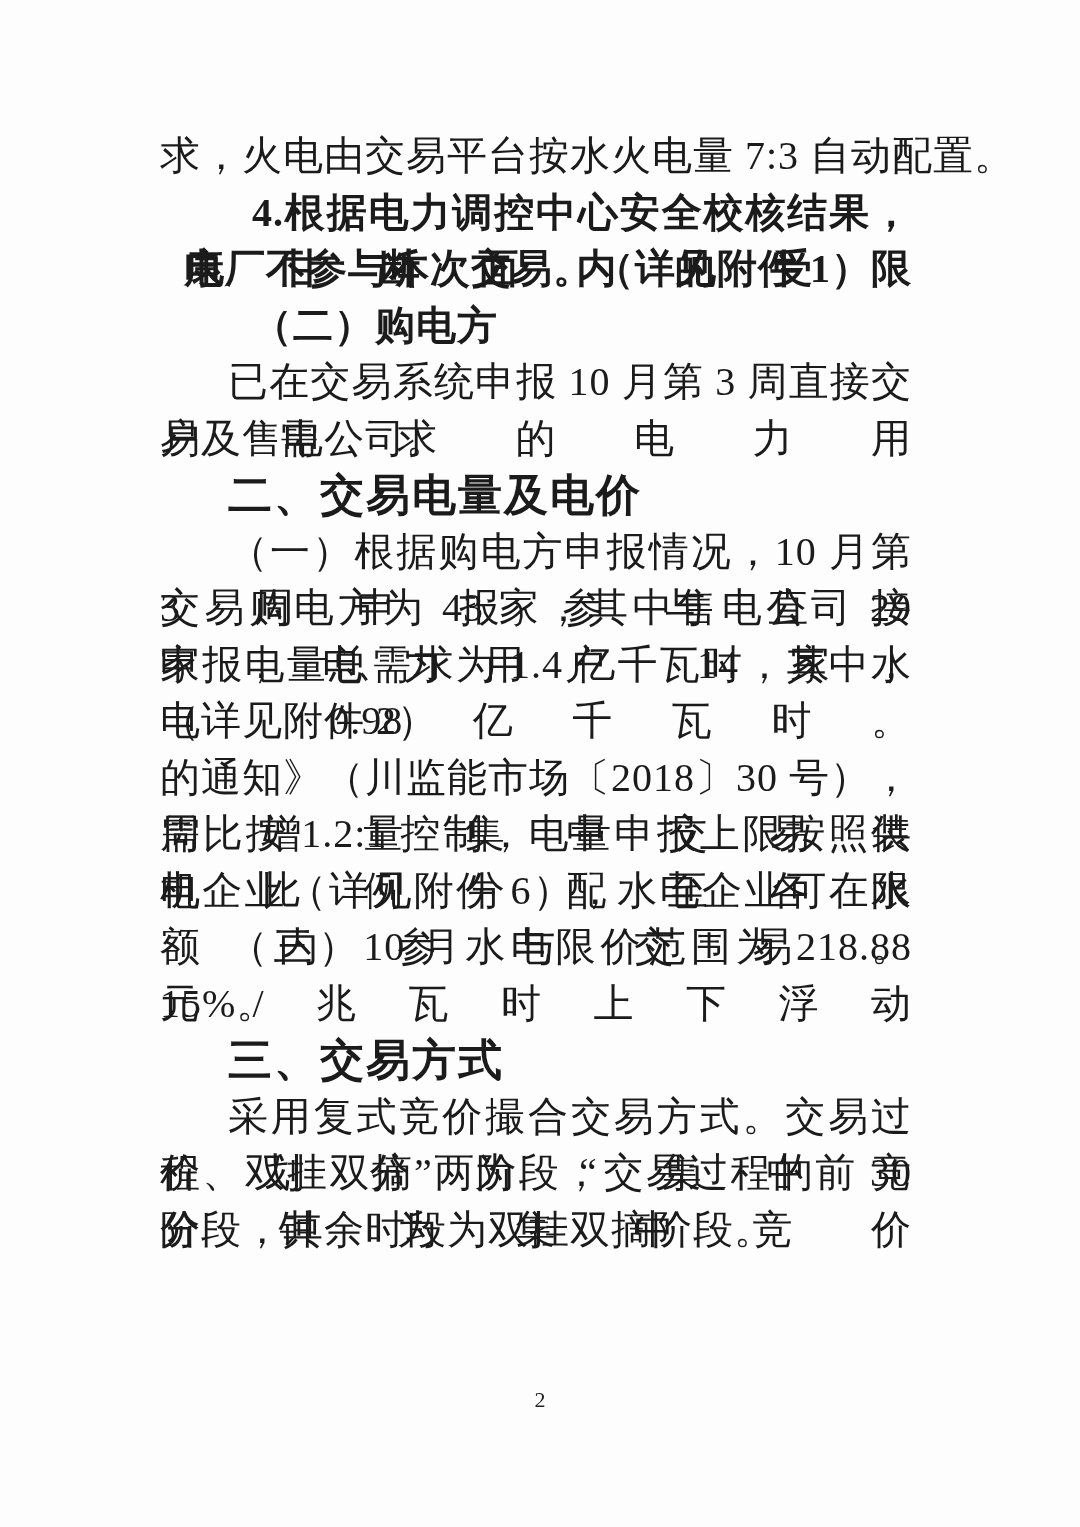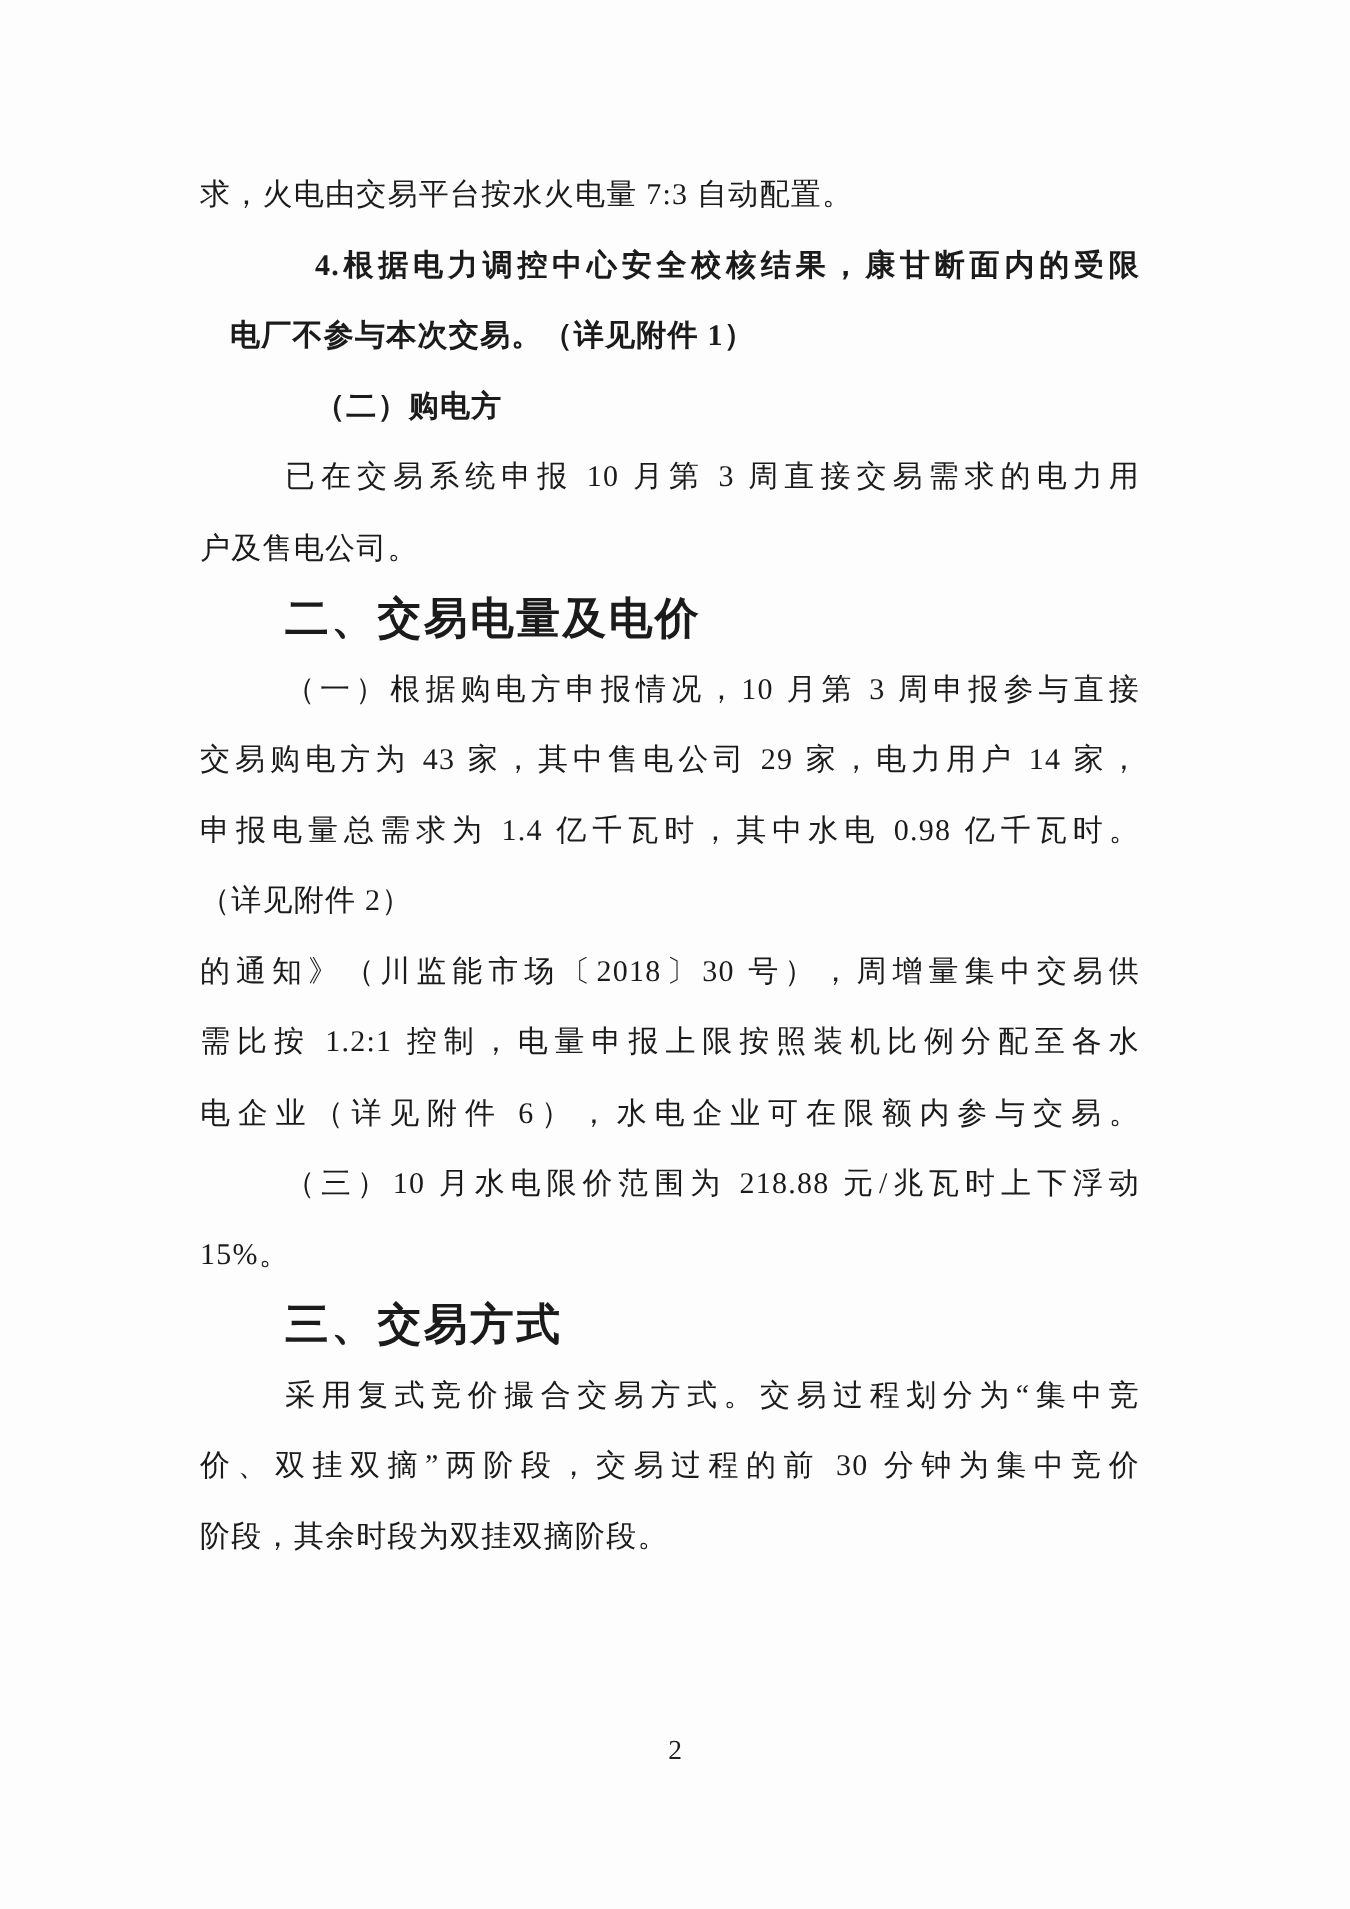--- a/index.html
+++ b/index.html
@@ -19,42 +19,42 @@
     position: absolute;
     inset: 0;
   }
   .content {
     position: absolute;
     top: 128px;
     left: 160px;
     width: 752px;
   }
   .ln {
-    font-size: 24px;
+    font-size: 40px;
     line-height: 56.5px;
     height: 56.5px;
     letter-spacing: 1px;
     white-space: nowrap;
   }
   .ln.fill {
     white-space: normal;
     text-align: justify;
     text-align-last: justify;
   }
   .indent {
     text-indent: 68px;
   }
   .b {
     font-weight: bold;
     margin-left: 24px;
   }
   .h {
     font-family: "Liberation Sans", "DejaVu Sans", sans-serif;
     font-weight: bold;
-    font-size: 35px;
+    font-size: 44px;
     letter-spacing: 2px;
   }
   .page-number {
     position: absolute;
     top: 1386px;
     left: 0;
     width: 100%;
     text-align: center;
     font-size: 22px;
     line-height: 28px;

